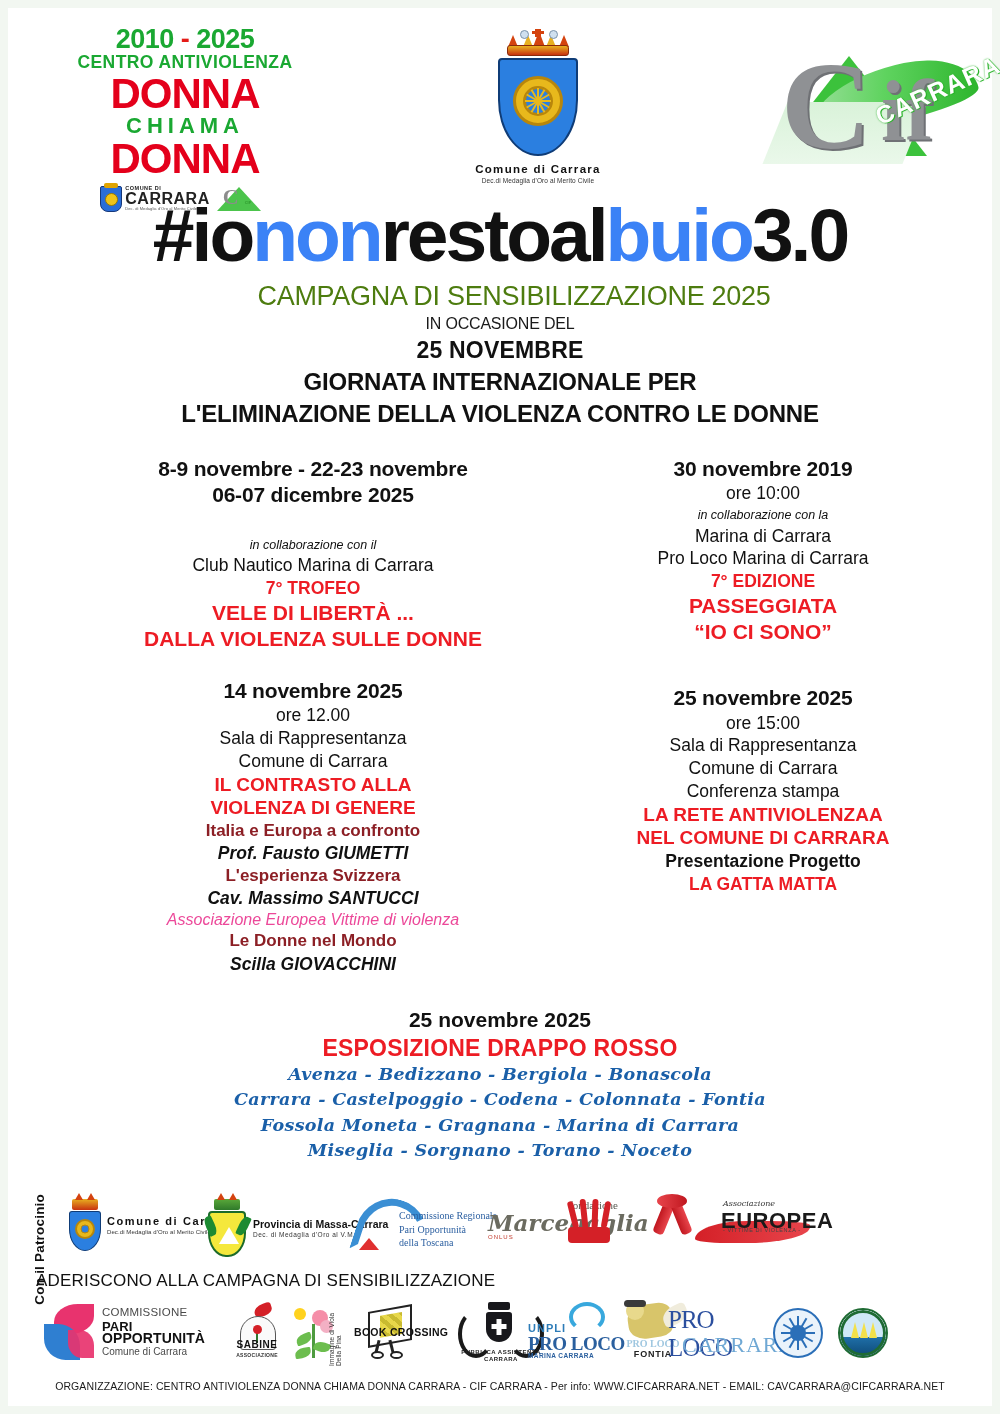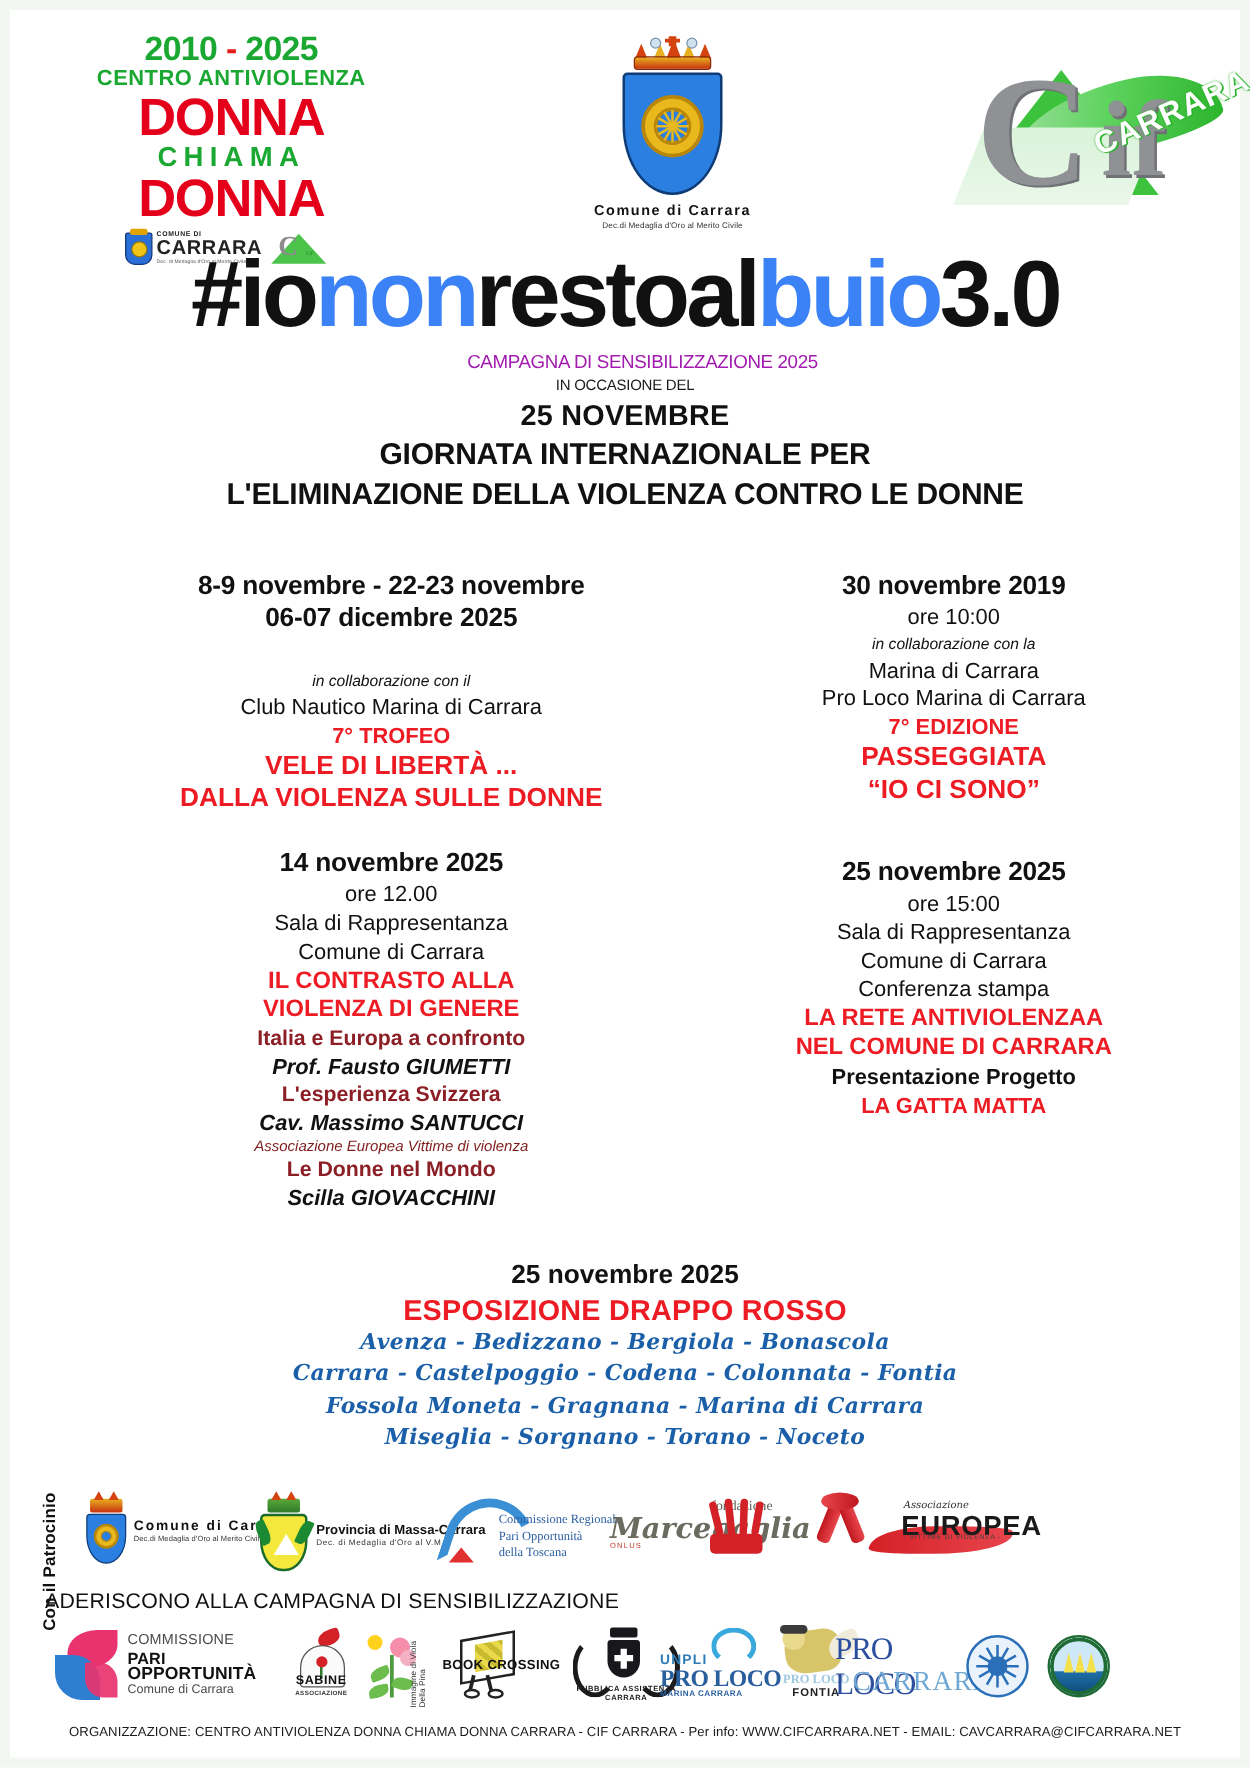--- a/index.html
+++ b/index.html
@@ -186,42 +186,42 @@
     text-shadow:0 0 2px #2bb42b, 1px 1px 0 #2bb42b;
   }
 
   
   .title-block{position:absolute;left:0;top:190px;width:984px;text-align:center;}
   .hashtitle{
     font-size:75px;font-weight:bold;color:#111;letter-spacing:-3px;
     line-height:1;white-space:nowrap;
   }
   .hashtitle .red{color:#3b82f6;}
-  .sub1{font-size:15px;color:#a21caf;margin-top:8px;letter-spacing:-0.3px;margin-left:28px;}
-  .sub2{font-size:12px;color:#1a1a1a;margin-top:3px;letter-spacing:-0.2px;}
+  .sub1{font-size:27px;color:#4d7c0f;margin-top:8px;letter-spacing:-0.3px;margin-left:28px;}
+  .sub2{font-size:16px;color:#1a1a1a;margin-top:3px;letter-spacing:-0.2px;}
   .sub3{font-size:23px;font-weight:bold;color:#111;margin-top:4px;letter-spacing:0.2px;}
   .sub4{font-size:24px;font-weight:bold;color:#111;margin-top:4px;letter-spacing:-0.2px;}
   .sub5{font-size:24px;font-weight:bold;color:#111;margin-top:4px;letter-spacing:-0.2px;}
 
   
   .events{position:absolute;left:0;top:448px;width:984px;}
   .col{width:430px;text-align:center;}
   .col.left{position:absolute;left:90px;top:0;}
   .col.right{position:absolute;left:540px;top:0;}
   .ev{margin-bottom:0;}
   .ev .date{font-size:21px;font-weight:bold;color:#111;line-height:1.25;letter-spacing:-0.2px;}
   .ev .time{font-size:17.5px;color:#111;line-height:1.3;}
   .ev .collab{font-size:12.5px;font-style:italic;color:#111;line-height:1.4;margin-top:2px;}
   .ev .place{font-size:17.5px;color:#111;line-height:1.3;}
   .ev .redsm{font-size:17.5px;font-weight:bold;color:#ed1c24;line-height:1.3;}
   .ev .redbig{font-size:21px;font-weight:bold;color:#ed1c24;line-height:1.25;}
   .ev .redmed{font-size:19px;font-weight:bold;color:#ed1c24;line-height:1.25;}
   .ev .dark{font-size:17px;font-weight:bold;color:#8c1f25;line-height:1.3;}
   .ev .speaker{font-size:17.5px;font-weight:bold;font-style:italic;color:#111;line-height:1.3;}
-  .ev .role{font-size:12px;font-style:italic;color:#7f1d1d;line-height:1.3;}
+  .ev .role{font-size:16px;font-style:italic;color:#ec4899;line-height:1.3;}
   .ev .blk{font-size:17.5px;font-weight:bold;color:#111;line-height:1.3;}
   .gap-sm{height:14px;}
   .gap-md{height:26px;}
 
   
   .drappo{position:absolute;left:0;top:1000px;width:984px;text-align:center;}
   .drappo .d-date{font-size:21px;font-weight:bold;color:#111;}
   .drappo .d-title{font-size:23px;font-weight:bold;color:#ed1c24;margin-top:3px;letter-spacing:0.2px;}
   .drappo .d-line{
     font-family:"DejaVu Serif", serif;

